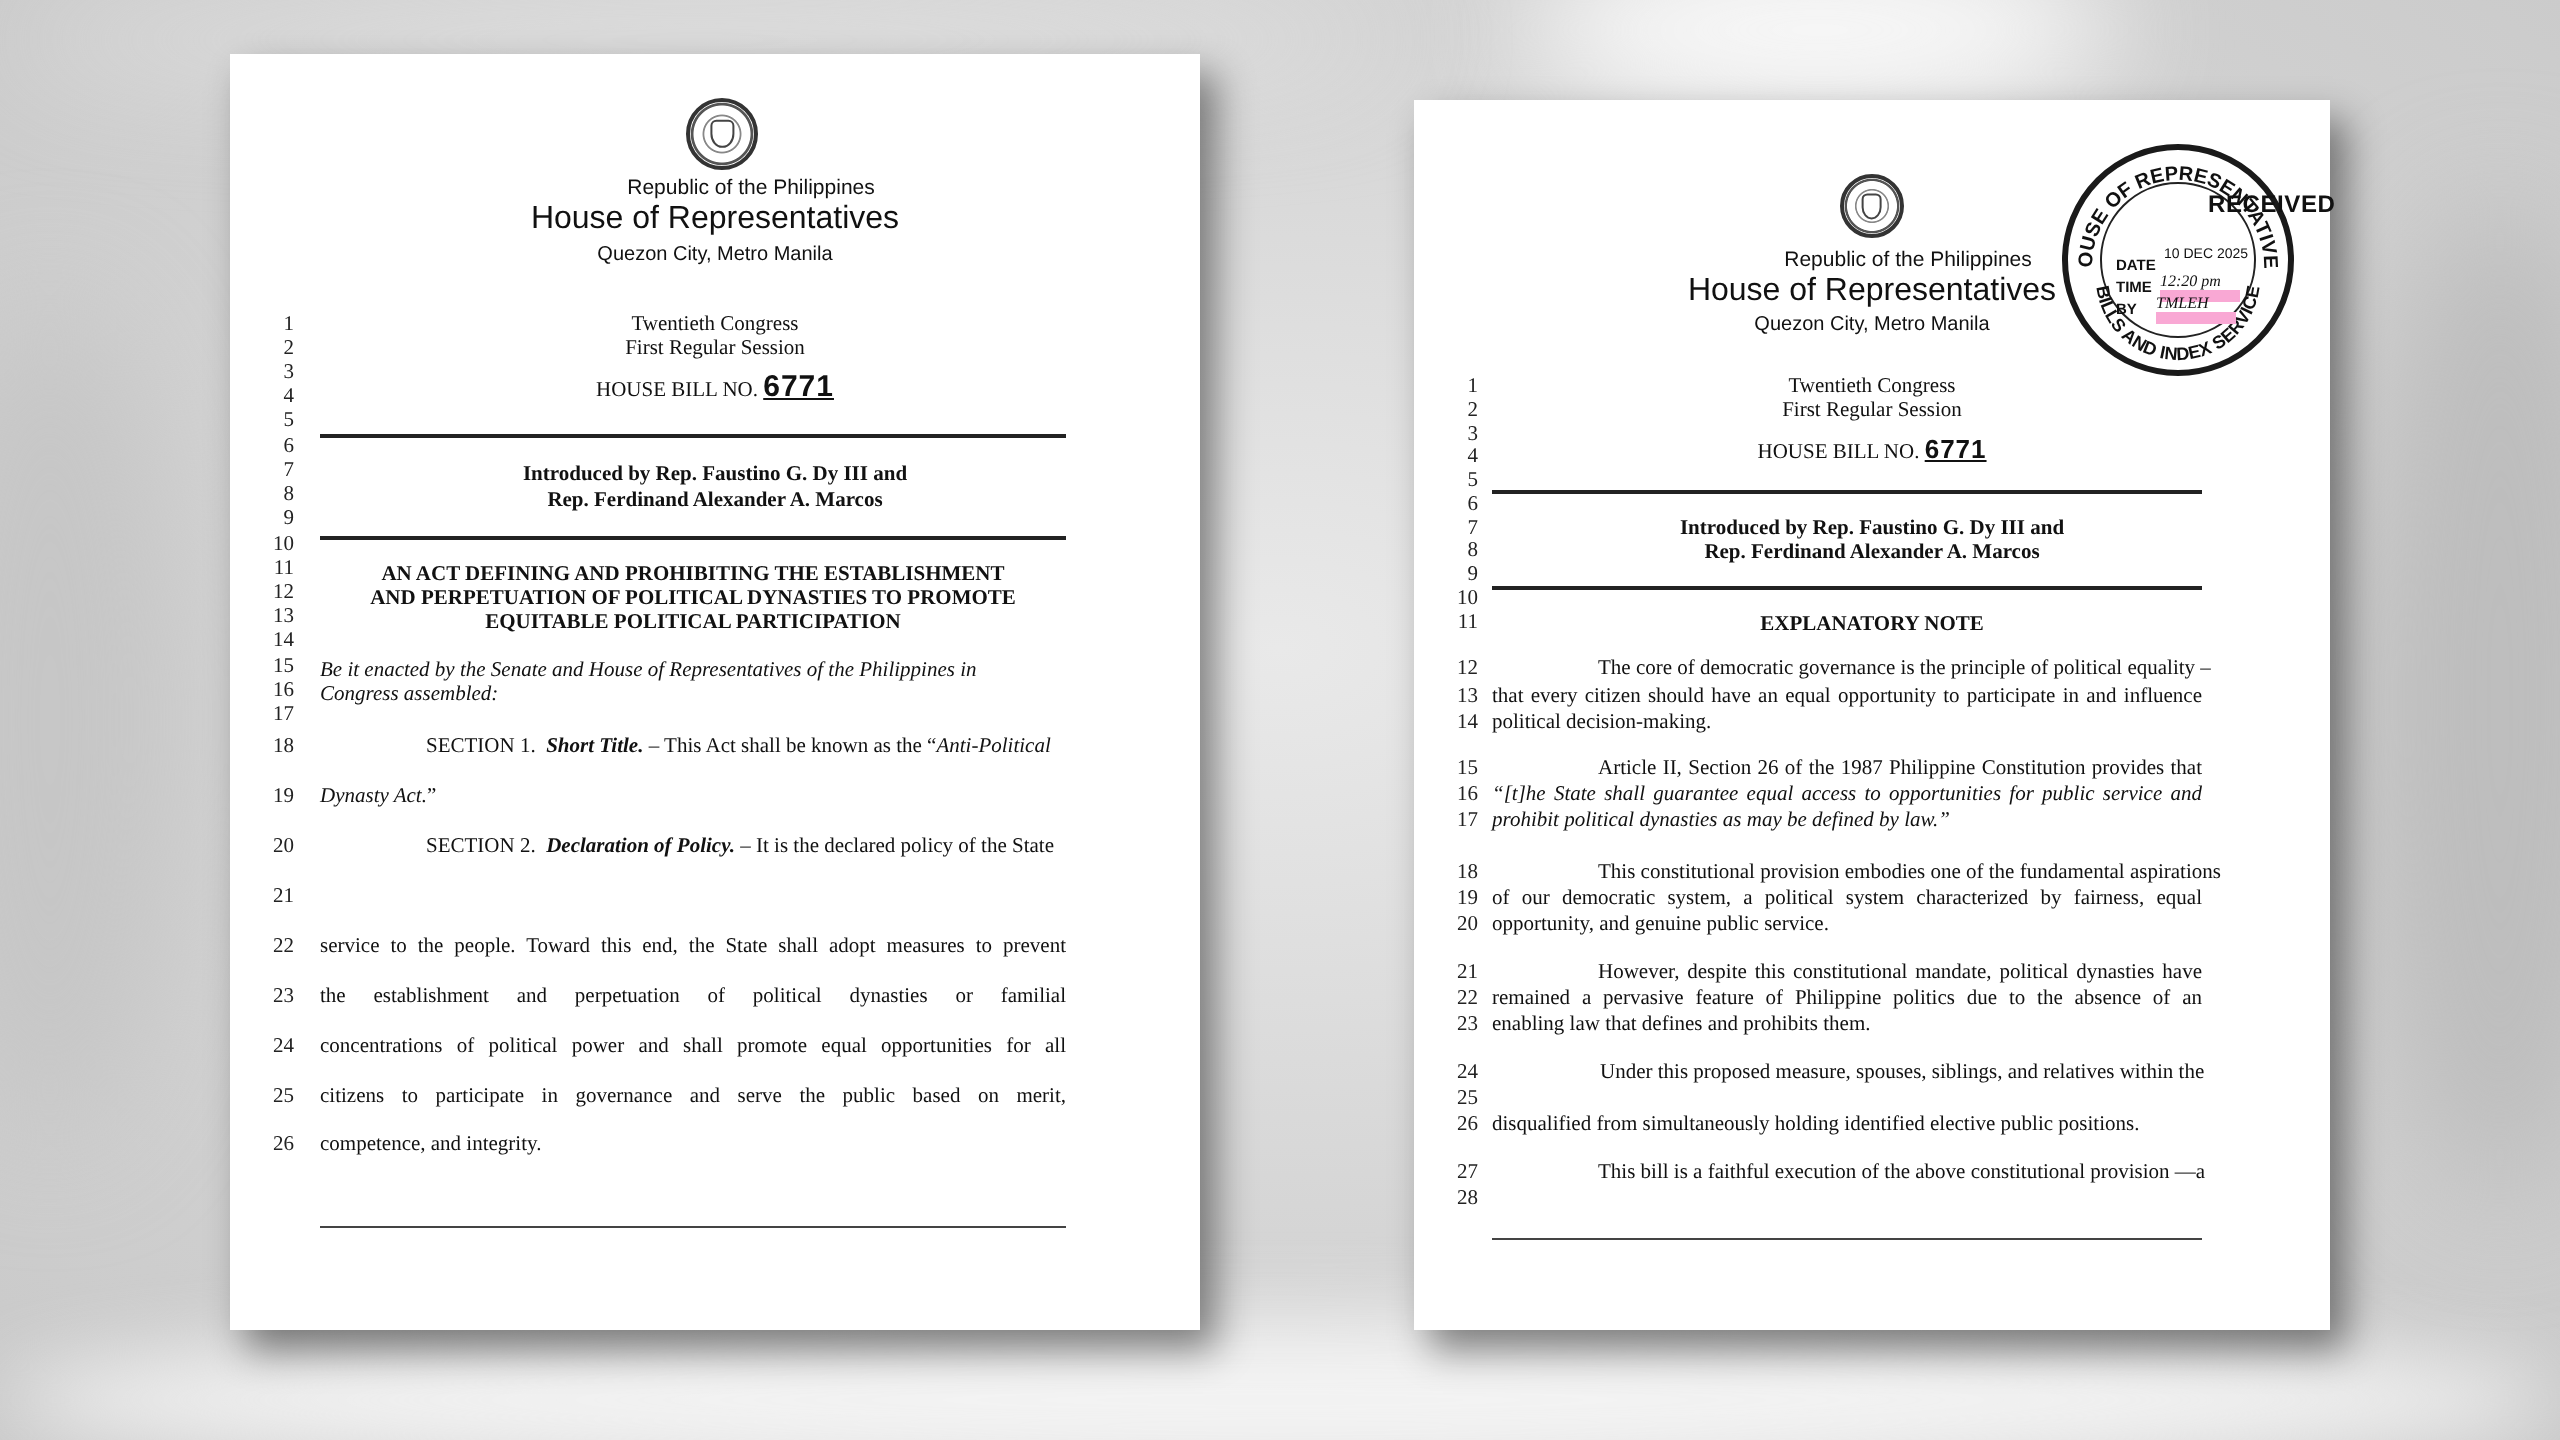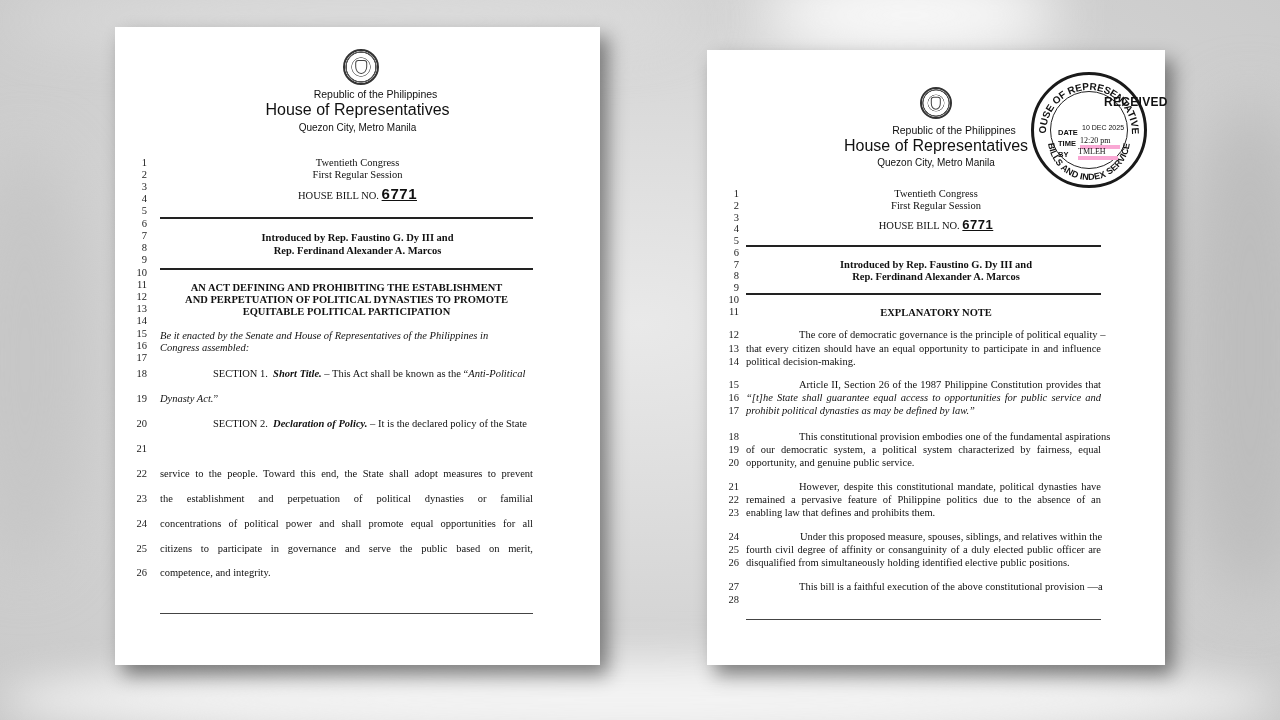--- a/index.html
+++ b/index.html
@@ -48,21 +48,21 @@
 
   
   .stamp {
     position:absolute; left:1031px; top:72px; width:116px; height:116px; border-radius:50%;
     border:3px solid #1a1a1a; box-sizing:border-box; background:rgba(255,255,255,0.9);
     font-family:"Liberation Sans", sans-serif;
   }
   .stamp-ring { position:absolute; inset:16px; border-radius:50%; border:1.5px solid #222; }
   .stamp-received { position:absolute; left:22px; top:20px; font-size:12px; font-weight:bold; letter-spacing:0.3px;margin-left:48px; }
   .stamp-row { position:absolute; left:24px; font-size:7.5px; font-weight:bold; }
-  .stamp-val { position:absolute; font-size:8px; font-family:"Liberation Serif", serif; border-bottom:4px solid #f9a8d4; }
+  .stamp-val { position:absolute; font-size:8px; font-style:italic; font-family:"Liberation Serif", serif; border-bottom:6px solid #f9a8d4; }
 </style>
 </head>
 <body>
 
 <div class="bg-blob bg-b1"></div>
 <div class="bg-blob bg-b2"></div>
 <div class="bg-blob bg-b3"></div>
 <div class="bg-blob bg-b4"></div>
 <div class="bg-blob bg-b5"></div>
 
@@ -203,21 +203,20 @@
 
   <div class="line justify" style="left:92px; width:302px; top:381px;">This constitutional provision embodies one of the fundamental aspirations</div>
   <div class="line justify" style="left:39px; width:355px; top:394px;">of our democratic system, a political system characterized by fairness, equal</div>
   <div class="line" style="left:39px; top:407px;">opportunity, and genuine public service.</div>
 
   <div class="line justify" style="left:92px; width:302px; top:431px;">However, despite this constitutional mandate, political dynasties have</div>
   <div class="line justify" style="left:39px; width:355px; top:444px;">remained a pervasive feature of Philippine politics due to the absence of an</div>
   <div class="line" style="left:39px; top:457px;">enabling law that defines and prohibits them.</div>
 
   <div class="line justify" style="left:93px; width:301px; top:481px;">Under this proposed measure, spouses, siblings, and relatives within the</div>
-  <div class="line justify" style="left:39px; width:355px; top:494px;">fourth civil degree of affinity or consanguinity of a duly elected public officer are</div>
   <div class="line" style="left:39px; top:507px;">disqualified from simultaneously holding identified elective public positions.</div>
 
   <div class="line justify" style="left:92px; width:302px; top:531px;">This bill is a faithful execution of the above constitutional provision —a</div>
 
   <div class="rule thin" style="left:39px; width:355px; top:569px;"></div>
 </div>
 
 <div class="stamp">
   <div class="stamp-ring"></div>
   <svg style="position:absolute; left:0; top:0;" width="110" height="110" viewBox="0 0 110 110">

